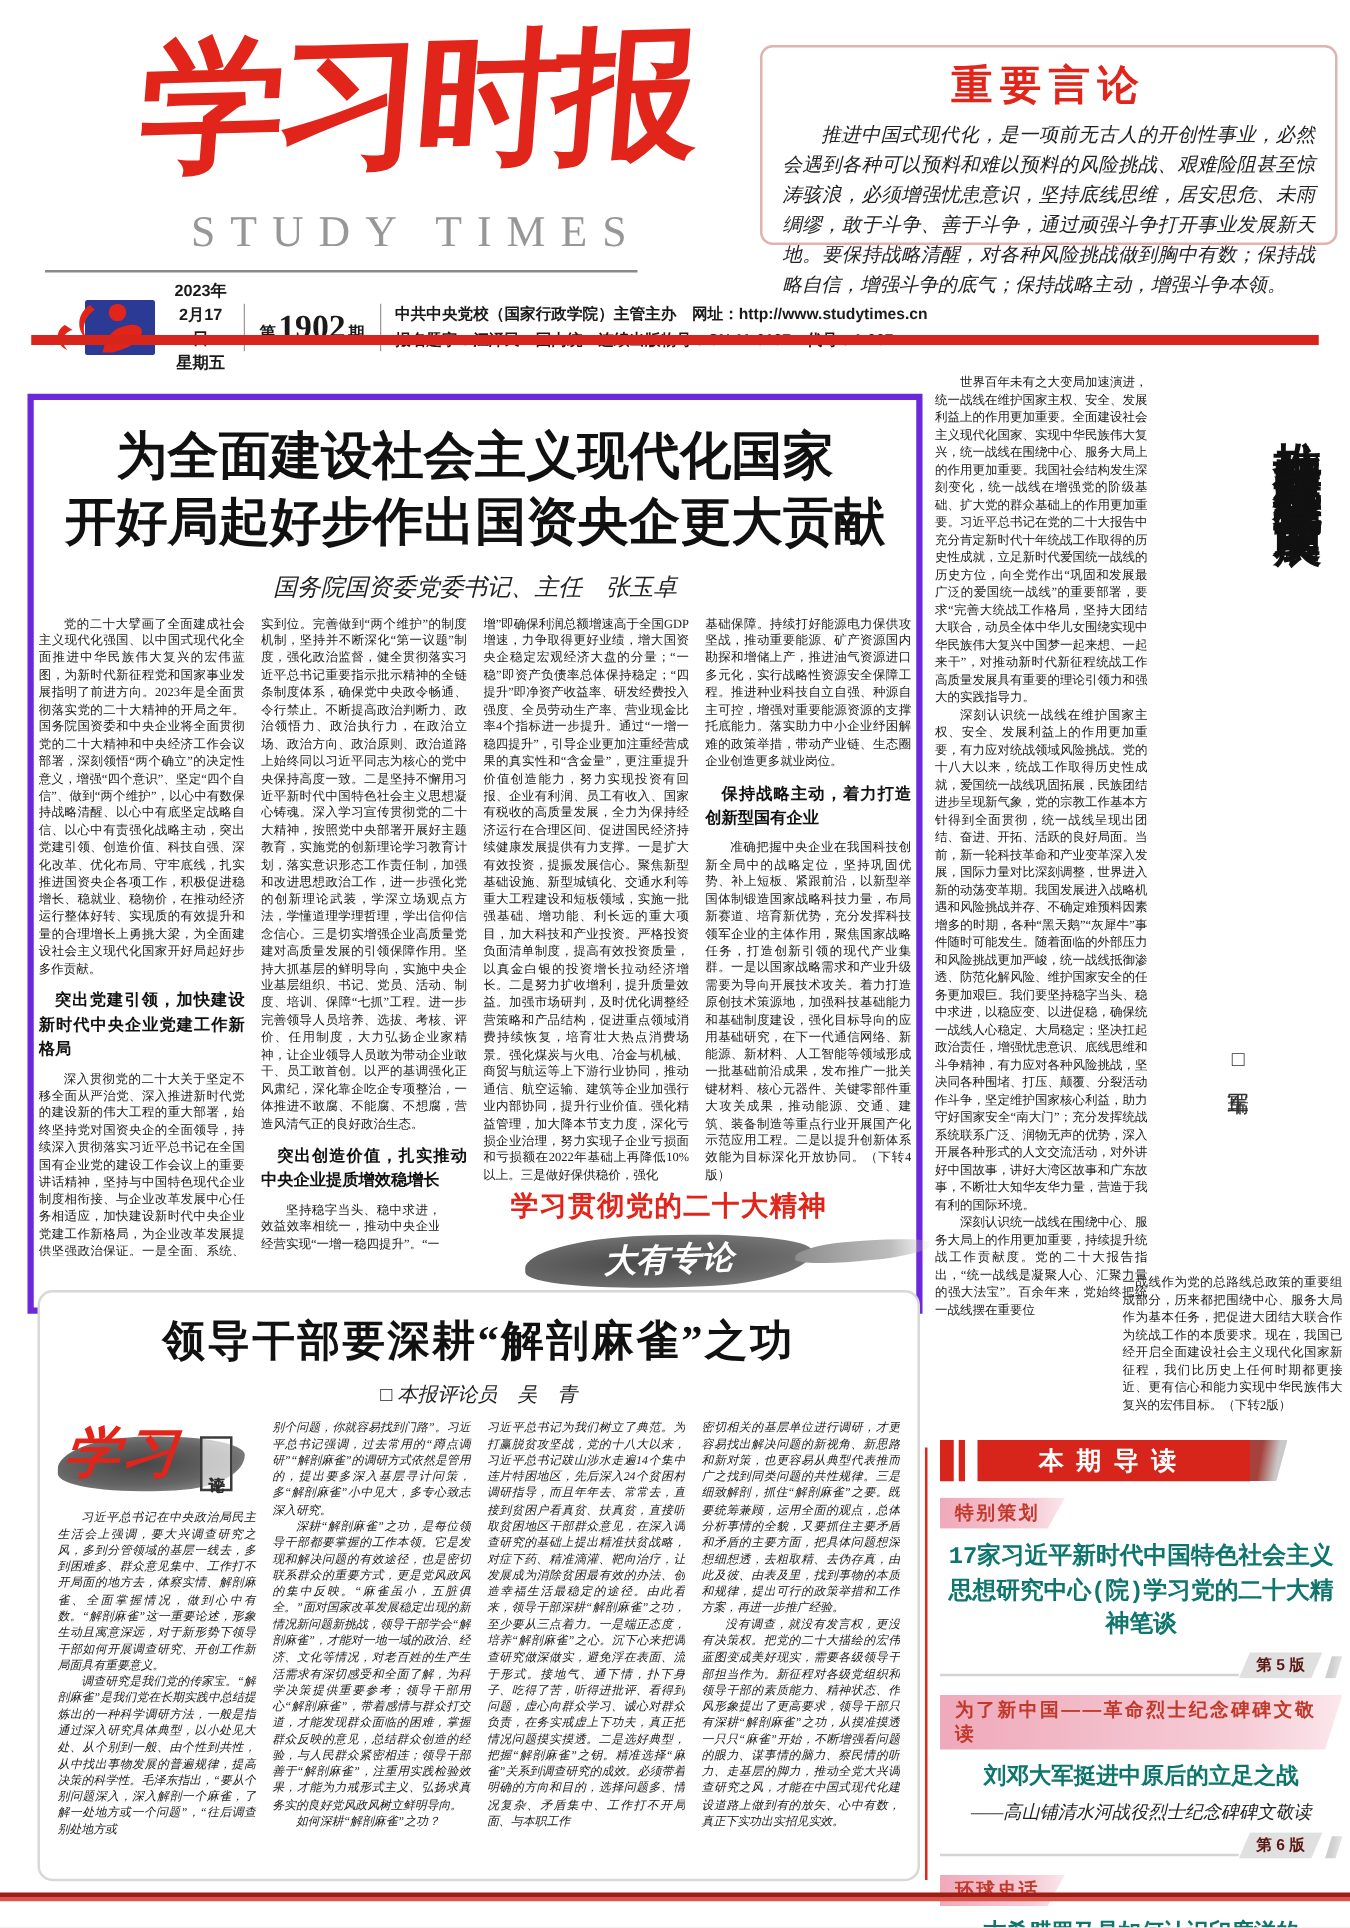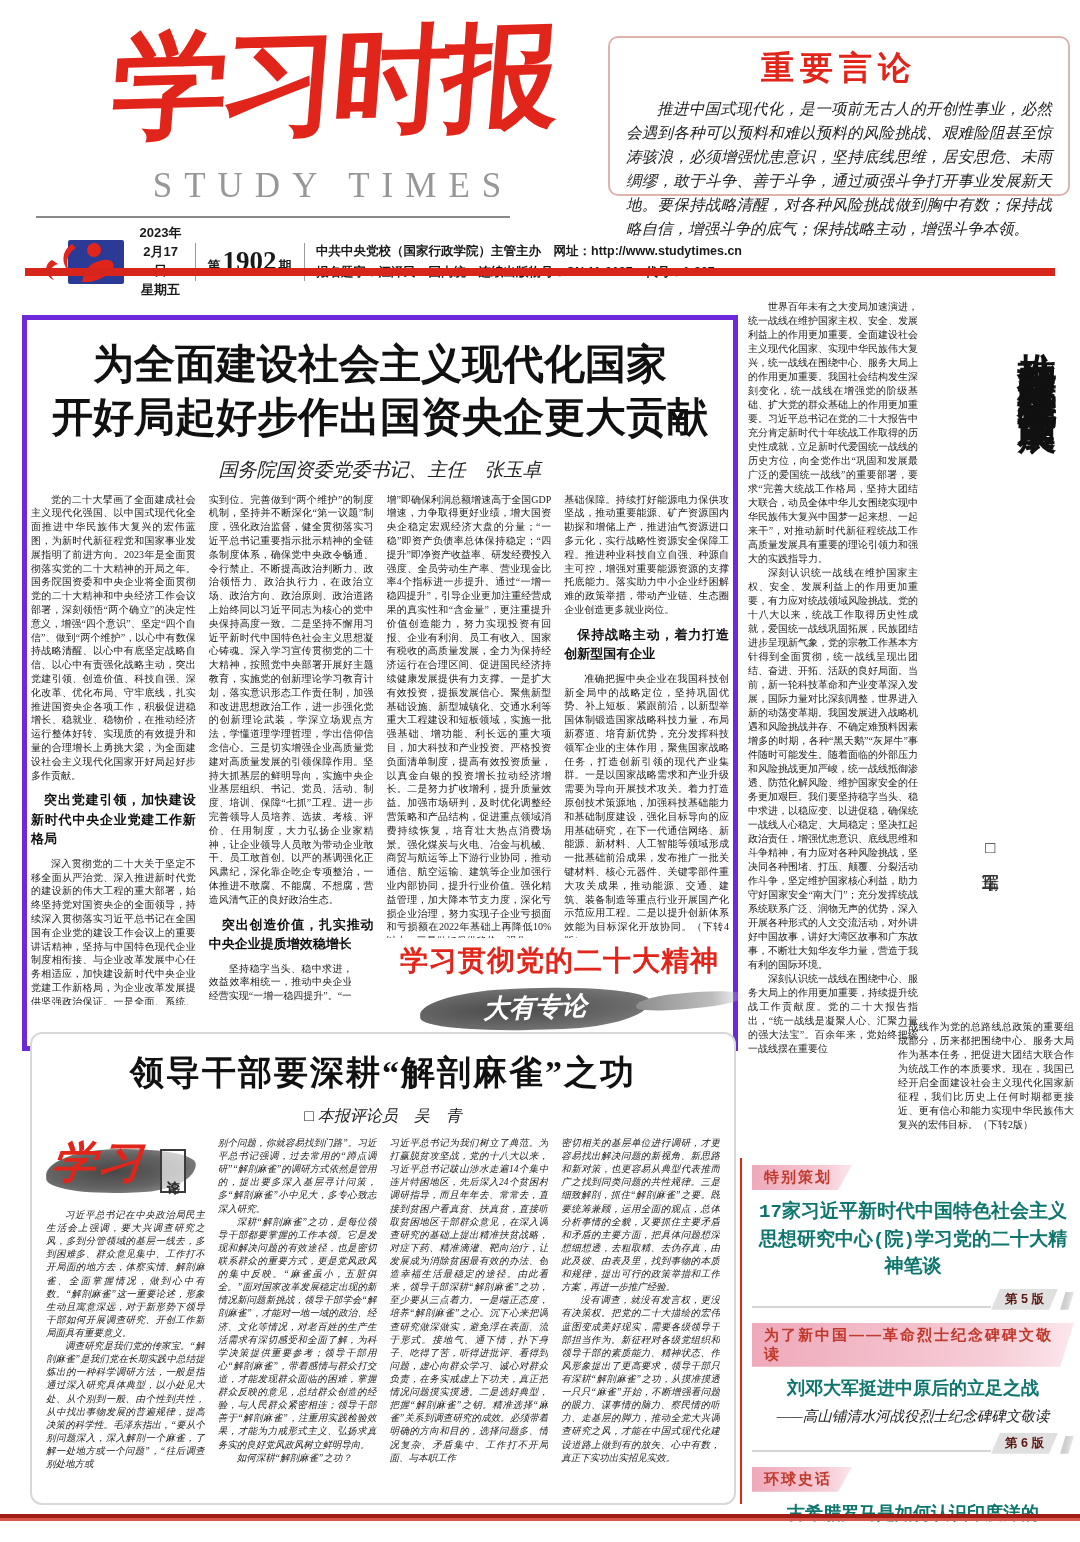--- a/index.html
+++ b/index.html
@@ -36,22 +36,22 @@
            font-weight:900;font-size:41px;line-height:1.3;color:#111;letter-spacing:0;}
   .lead .byline{text-align:center;font-size:19px;font-style:italic;margin:12px 0 10px;color:#222;}
   .cols{display:flex;gap:13px;}
   .lead .cols{height:512px;overflow:hidden;}
   .col{flex:1;min-width:0;font-size:10px;line-height:1.38;text-align:justify;overflow:hidden;}
   .col p{text-indent:2em;margin:0;}
   .col p.flush{text-indent:0;}
   .col h3{font-size:13px;line-height:1.5;margin:8px 0;font-weight:900;color:#111;
           font-family:"Liberation Sans","DejaVu Sans",sans-serif;text-indent:1em;}
   .slogan-wrap{position:absolute;right:14px;bottom:6px;width:368px;text-align:center;background:#fff;padding-top:4px;}
-  .slogan{color:#e2251b;font-weight:900;font-size:28px;letter-spacing:1px;
-          font-family:"Liberation Sans","DejaVu Sans",sans-serif;text-align:right;}
+  .slogan{color:#e2251b;font-weight:900;font-size:22px;letter-spacing:1px;
+          font-family:"Liberation Sans","DejaVu Sans",sans-serif;}
   .brush{position:relative;margin:8px auto 10px;width:230px;height:42px;line-height:40px;color:#fff;
          font-size:26px;font-style:italic;font-weight:bold;
          background:radial-gradient(ellipse at 40% 50%,#4a4a4a 0%,#6b6b6b 60%,#8a8a8a 100%);
          border-radius:46% 58% 42% 60%/60% 44% 66% 42%;transform:rotate(-2deg);}
   .brush:after{content:"";position:absolute;right:-96px;top:10px;width:110px;height:16px;
          background:linear-gradient(90deg,#8d8d8d,#bdbdbd 70%,rgba(200,200,200,0));
          border-radius:40% 60% 50% 50%/60% 50% 60% 40%;transform:rotate(-3deg);}
   
   .uf{position:absolute;left:748px;top:298px;width:326px;height:862px;}
   .uf-col1{position:absolute;left:0;top:2px;width:170px;height:858px;overflow:hidden;
@@ -227,20 +227,26 @@
         <p class="flush">密切相关的基层单位进行调研，才更容易找出解决问题的新视角、新思路和新对策，也更容易从典型代表推而广之找到同类问题的共性规律。三是细致解剖，抓住“解剖麻雀”之要。既要统筹兼顾，运用全面的观点，总体分析事情的全貌，又要抓住主要矛盾和矛盾的主要方面，把具体问题想深想细想透，去粗取精、去伪存真，由此及彼、由表及里，找到事物的本质和规律，提出可行的政策举措和工作方案，再进一步推广经验。</p>
         <div>
             <p>没有调查，就没有发言权，更没有决策权。把党的二十大描绘的宏伟蓝图变成美好现实，需要各级领导干部担当作为。新征程对各级党组织和领导干部的素质能力、精神状态、作风形象提出了更高要求，领导干部只有深耕“解剖麻雀”之功，从摸准摸透一只只“麻雀”开始，不断增强看问题的眼力、谋事情的脑力、察民情的听力、走基层的脚力，推动全党大兴调查研究之风，才能在中国式现代化建设道路上做到有的放矢、心中有数，真正下实功出实招见实效。</p>
           </div>
       </div>
     </div>
   </div>
 
   <div class="guide-divider"></div>
   <div class="guide">
+    <div class="g-banner">
+      <div class="g-bar1"></div>
+      <div class="g-bar2"></div>
+      <div class="g-main">本期导读</div>
+      <div class="g-tail"></div>
+    </div>
 
     <div>
       <span class="g-label">特别策划</span>
       <div class="g-title">17家习近平新时代中国特色社会主义思想研究中心(院)学习党的二十大精神笔谈</div>
       <div class="g-pagerow">
         <div class="g-pageline"></div>
         <span class="g-page">第 5 版</span>
         <span class="g-pagetail"></span>
       </div>
     </div>

